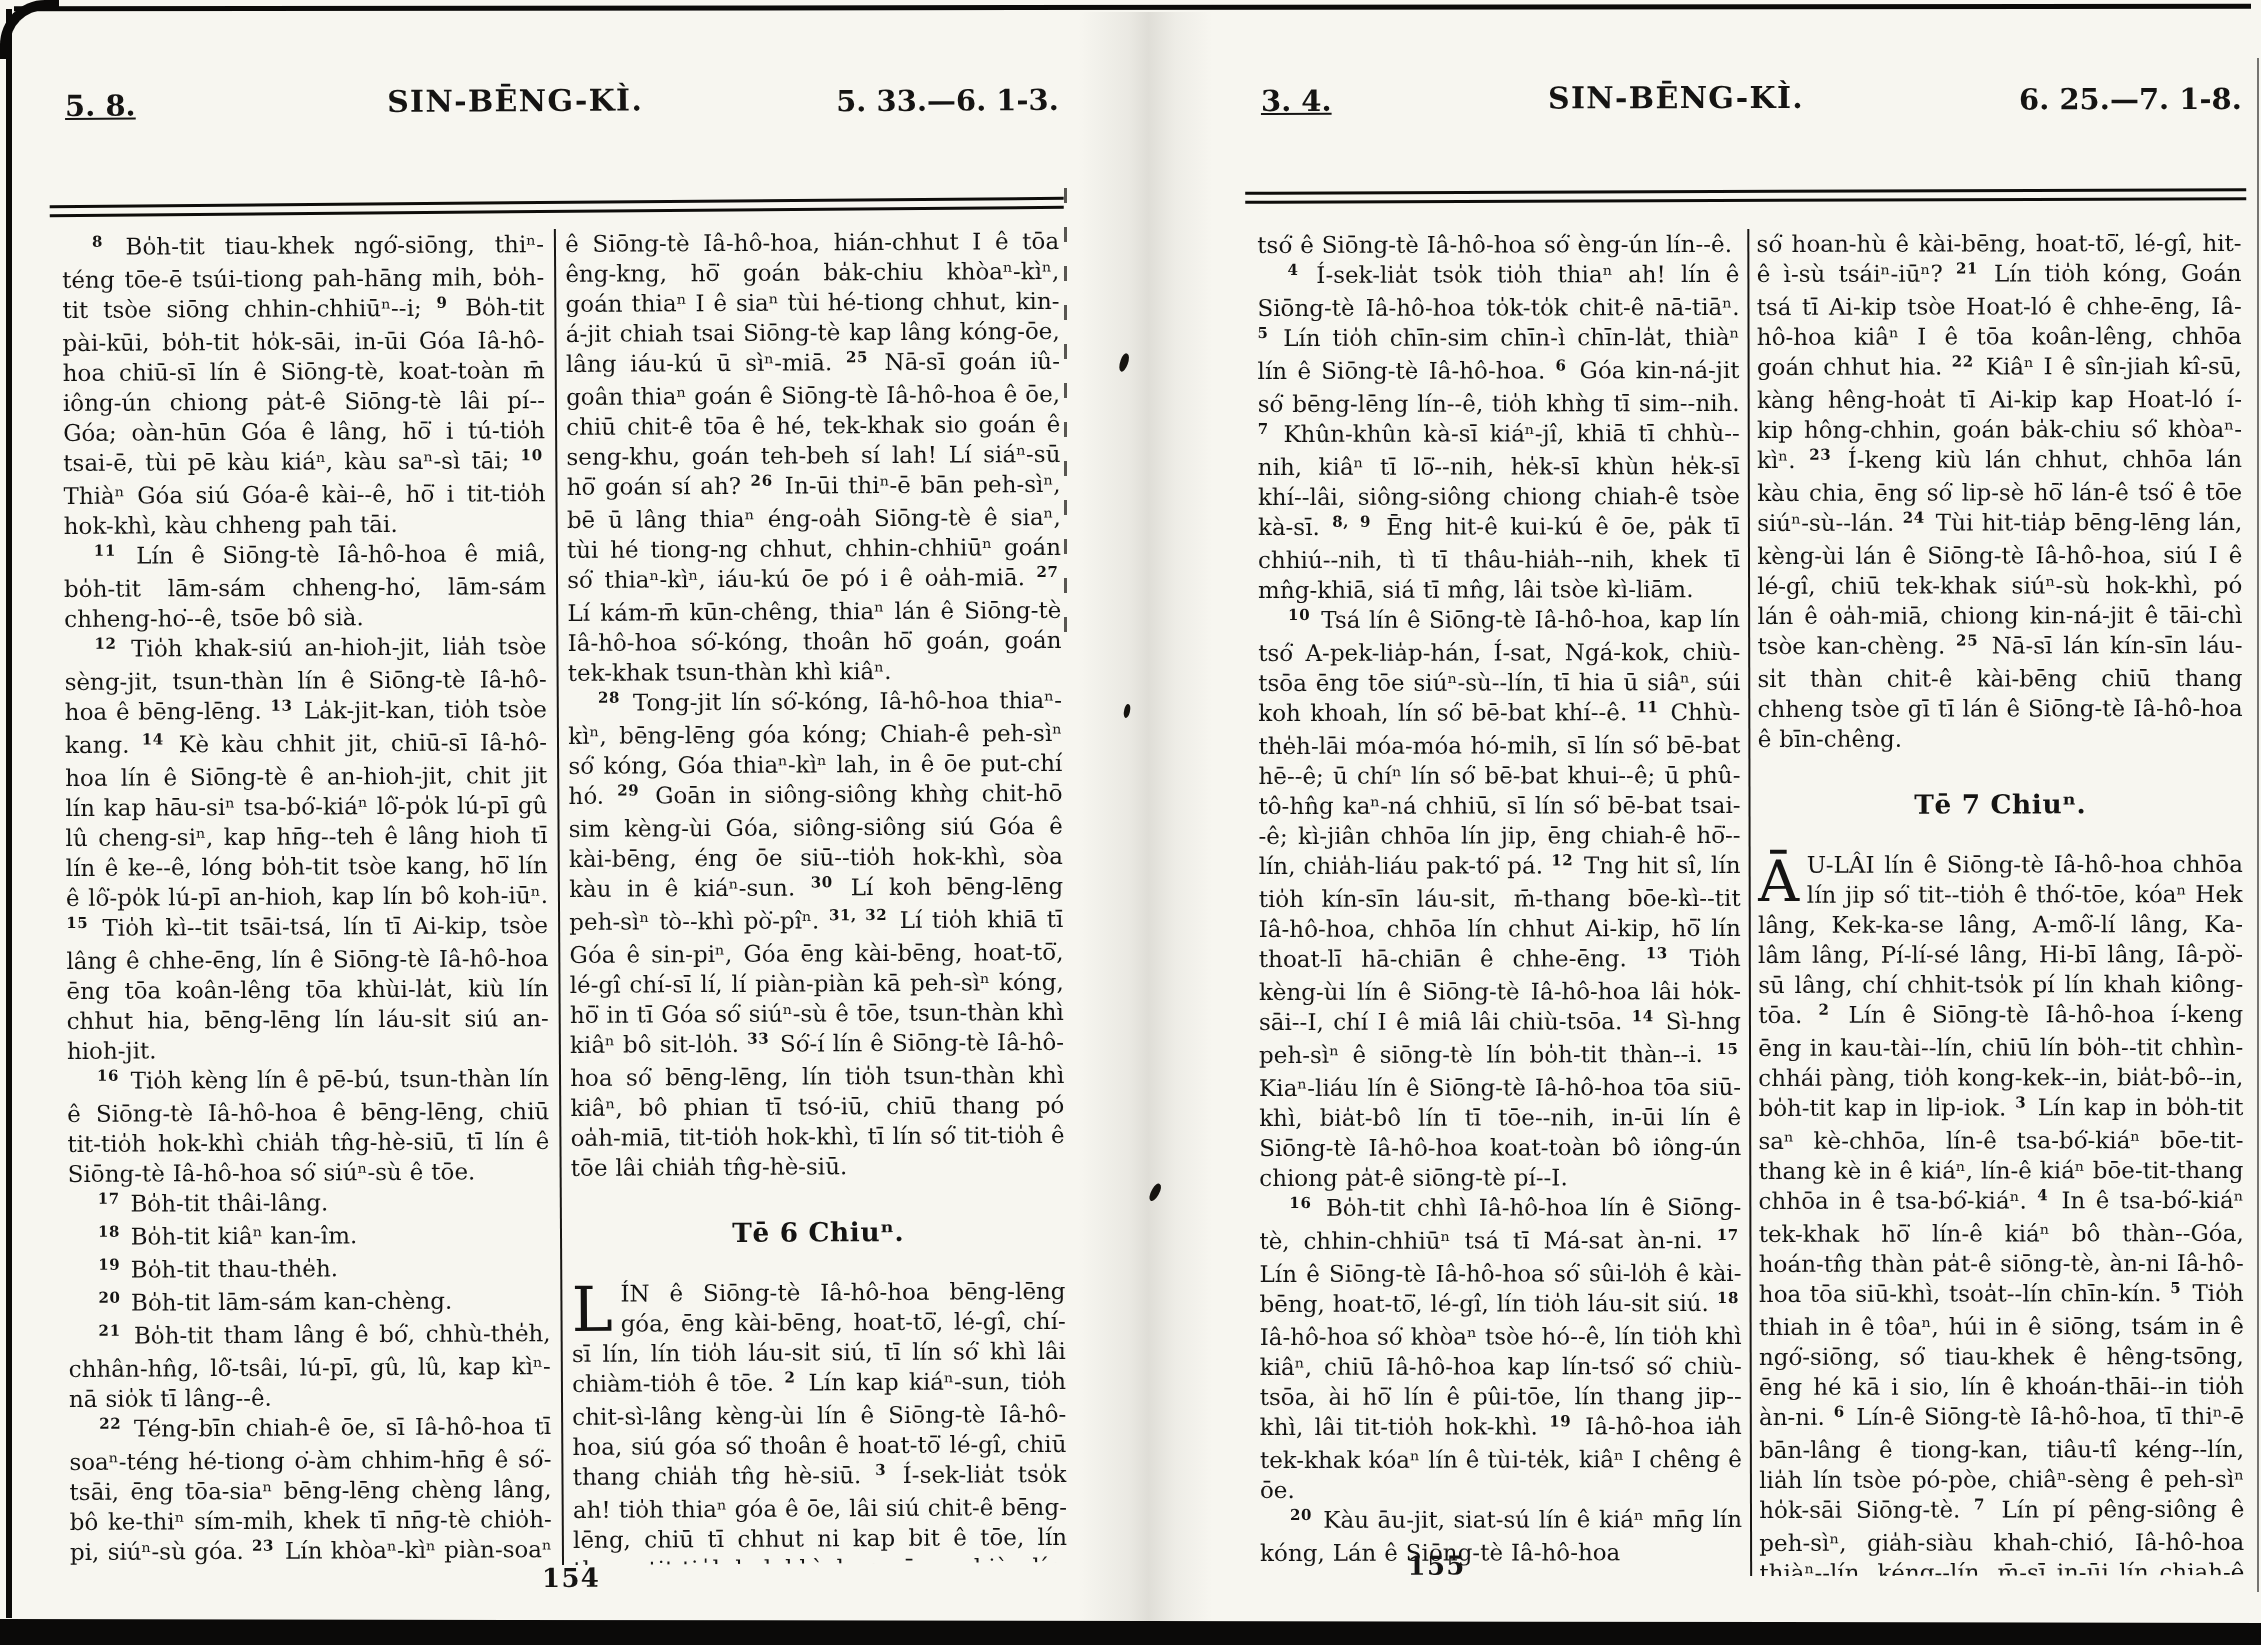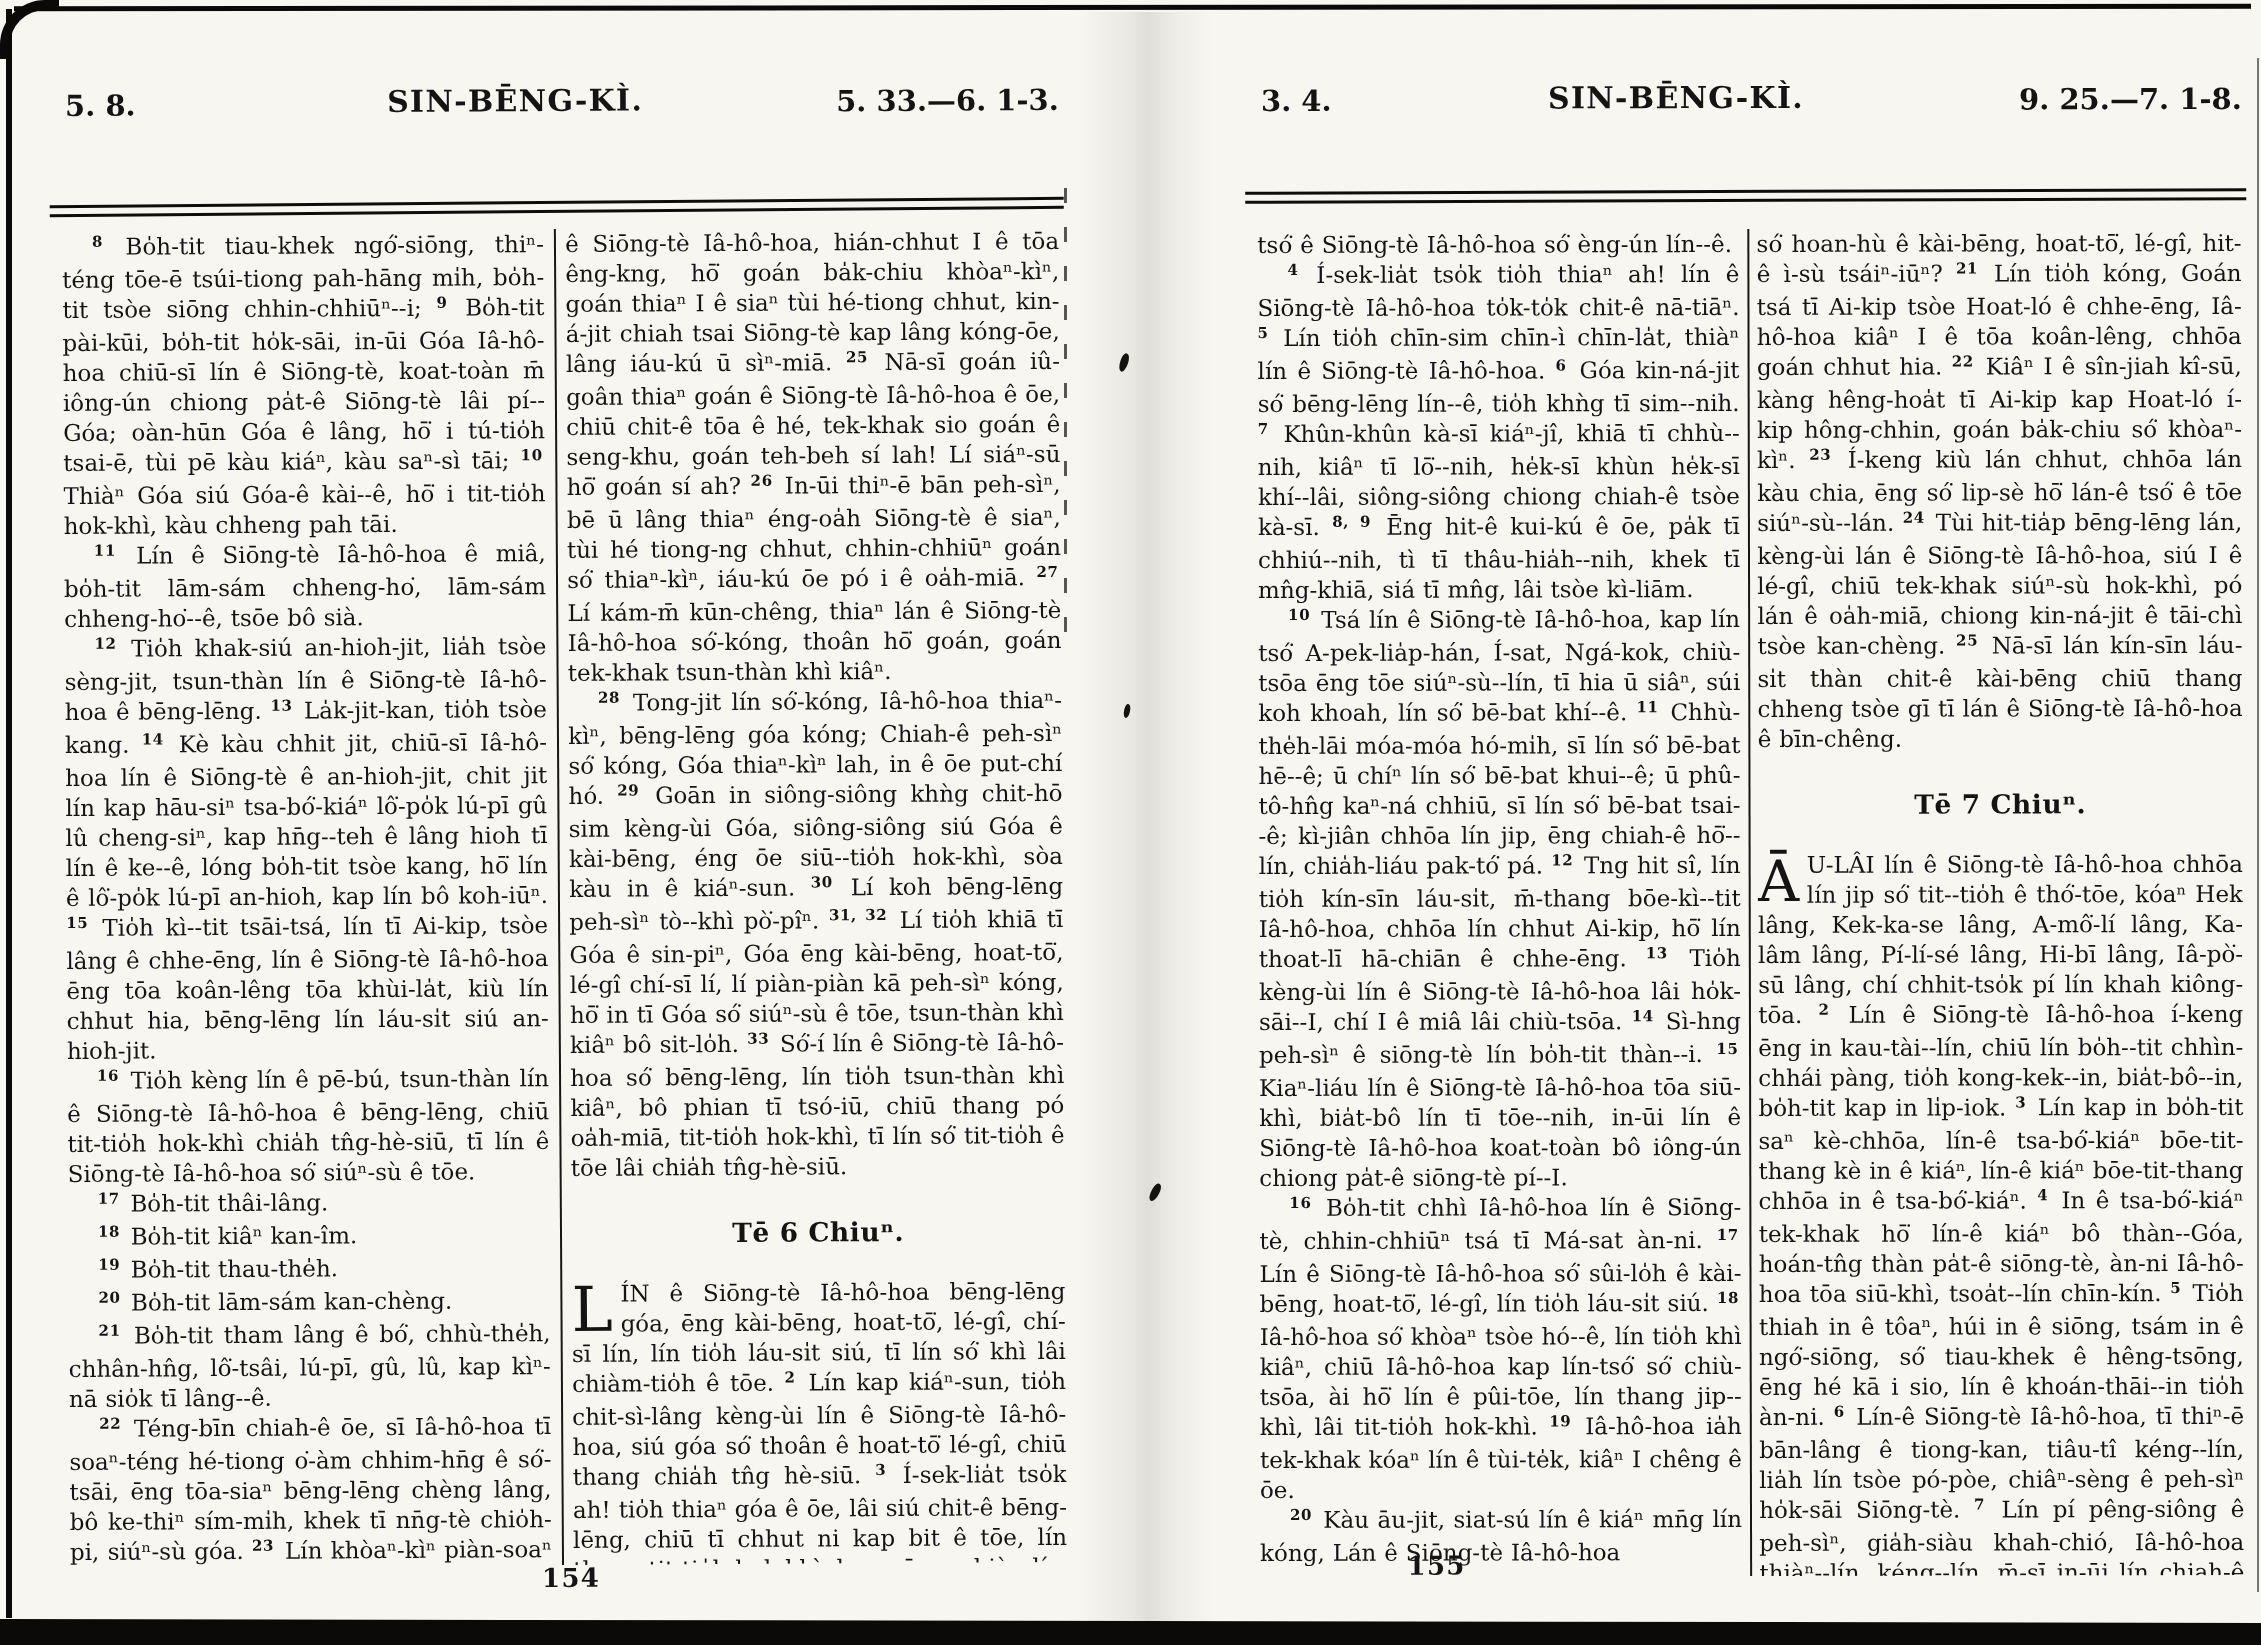--- a/index.html
+++ b/index.html
@@ -33,21 +33,21 @@
   .margin-dashes{
     position:absolute;left:1064px;top:188px;width:3.2px;height:451px;opacity:.75;
     background:repeating-linear-gradient(180deg,#23201c 0 15.5px,transparent 15.5px 39px);
   }
   
   .page{position:absolute;transform-origin:top left;}
   #page-left{left:61px;top:89px;width:999px;height:1528px;transform:rotate(-0.35deg);}
   #page-right{left:1257px;top:84px;width:986px;height:1534px;transform:rotate(-0.12deg);}
 
   .running-head{position:absolute;left:0;top:0;width:100%;height:41px;font-weight:bold;font-size:29px;}
-  .running-head .ref-left{position:absolute;left:3.9px;top:0;}
+  .running-head .ref-left{position:absolute;left:3.9px;top:0;text-decoration:underline;}
   .running-head .ref-right{position:absolute;right:1.3px;top:0;}
   .running-head .head-title{position:absolute;top:-2.6px;letter-spacing:1.3px;font-size:30px;}
   #page-left .head-title{left:326px;}
   #page-right .head-title{left:291px;}
 
   .double-rule{position:absolute;left:-11.6px;right:-3.9px;height:5.8px;
     border-top:3.9px solid #0e0d0b;border-bottom:3.2px solid #0e0d0b;}
   #page-left .double-rule{top:115px;transform:rotate(-0.12deg);}
   #page-right .double-rule{top:107px;transform:rotate(-0.08deg);}
 
@@ -114,21 +114,21 @@
         <p class="para noindent"><span class="dropcap">L</span><span>ÍN</span> ê Siōng-tè Iâ-hô-hoa bēng-lēng góa, ēng kài-bēng, hoat-tō͘, lé-gî, chí-sī lín, lín tio̍h láu-si̍t siú, tī lín só͘ khì lâi chiàm-tio̍h ê tōe. <sup class="verse-num">2</sup> Lín kap kiáⁿ-sun, tio̍h chit-sì-lâng kèng-ùi lín ê Siōng-tè Iâ-hô-hoa, siú góa só͘ thoân ê hoat-tō͘ lé-gî, chiū thang chia̍h tn̂g hè-siū. <sup class="verse-num">3</sup> Í-sek-lia̍t tso̍k ah! tio̍h thiaⁿ góa ê ōe, lâi siú chit-ê bēng-lēng, chiū tī chhut ni kap bit ê tōe, lín thang tit-tio̍h hok-khì, heng-ōng, chiàu lín</p>
       </div>
   </div>
   <div class="page-num">154</div>
 </section>
 
 <section class="page" id="page-right">
   <div class="running-head">
     <span class="ref-left">3. 4.</span>
     <span class="head-title">SIN-BĒNG-KÌ.</span>
-    <span class="ref-right">9. 25.—7. 1-8.</span>
+    <span class="ref-right">6. 25.—7. 1-8.</span>
   </div>
   <div class="double-rule"></div>
   <div class="cols">
     <div class="col col-a">
         <p class="para noindent">tsó͘ ê Siōng-tè Iâ-hô-hoa só͘ èng-ún lín--ê.</p>
         <p class="para"><sup class="verse-num">4</sup> Í-sek-lia̍t tso̍k tio̍h thiaⁿ ah! lín ê Siōng-tè Iâ-hô-hoa to̍k-to̍k chit-ê nā-tiāⁿ. <sup class="verse-num">5</sup> Lín tio̍h chīn-sim chīn-ì chīn-la̍t, thiàⁿ lín ê Siōng-tè Iâ-hô-hoa. <sup class="verse-num">6</sup> Góa kin-ná-jit só͘ bēng-lēng lín--ê, tio̍h khǹg tī sim--nih. <sup class="verse-num">7</sup> Khûn-khûn kà-sī kiáⁿ-jî, khiā tī chhù--nih, kiâⁿ tī lō͘--nih, he̍k-sī khùn he̍k-sī khí--lâi, siông-siông chiong chiah-ê tsòe kà-sī. <sup class="verse-num">8, 9</sup> Ēng hit-ê kui-kú ê ōe, pa̍k tī chhiú--nih, tì tī thâu-hia̍h--nih, khek tī mn̂g-khiā, siá tī mn̂g, lâi tsòe kì-liām.</p>
         <p class="para"><sup class="verse-num">10</sup> Tsá lín ê Siōng-tè Iâ-hô-hoa, kap lín tsó͘ A-pek-lia̍p-hán, Í-sat, Ngá-kok, chiù-tsōa ēng tōe siúⁿ-sù--lín, tī hia ū siâⁿ, súi koh khoah, lín só͘ bē-bat khí--ê. <sup class="verse-num">11</sup> Chhù-the̍h-lāi móa-móa hó-mi̍h, sī lín só͘ bē-bat hē--ê; ū chíⁿ lín só͘ bē-bat khui--ê; ū phû-tô-hn̂g kaⁿ-ná chhiū, sī lín só͘ bē-bat tsai--ê; kì-jiân chhōa lín jip, ēng chiah-ê hō͘--lín, chia̍h-liáu pak-tó͘ pá. <sup class="verse-num">12</sup> Tng hit sî, lín tio̍h kín-sīn láu-si̍t, m̄-thang bōe-kì--tit Iâ-hô-hoa, chhōa lín chhut Ai-kip, hō͘ lín thoat-lī hā-chiān ê chhe-ēng. <sup class="verse-num">13</sup> Tio̍h kèng-ùi lín ê Siōng-tè Iâ-hô-hoa lâi ho̍k-sāi--I, chí I ê miâ lâi chiù-tsōa. <sup class="verse-num">14</sup> Sì-hng peh-sìⁿ ê siōng-tè lín bo̍h-tit thàn--i. <sup class="verse-num">15</sup> Kiaⁿ-liáu lín ê Siōng-tè Iâ-hô-hoa tōa siū-khì, bia̍t-bô lín tī tōe--nih, in-ūi lín ê Siōng-tè Iâ-hô-hoa koat-toàn bô iông-ún chiong pa̍t-ê siōng-tè pí--I.</p>
         <p class="para"><sup class="verse-num">16</sup> Bo̍h-tit chhì Iâ-hô-hoa lín ê Siōng-tè, chhin-chhiūⁿ tsá tī Má-sat àn-ni. <sup class="verse-num">17</sup> Lín ê Siōng-tè Iâ-hô-hoa só͘ sûi-lo̍h ê kài-bēng, hoat-tō͘, lé-gî, lín tio̍h láu-si̍t siú. <sup class="verse-num">18</sup> Iâ-hô-hoa só͘ khòaⁿ tsòe hó--ê, lín tio̍h khì kiâⁿ, chiū Iâ-hô-hoa kap lín-tsó͘ só͘ chiù-tsōa, ài hō͘ lín ê pûi-tōe, lín thang jip--khì, lâi tit-tio̍h hok-khì. <sup class="verse-num">19</sup> Iâ-hô-hoa ia̍h tek-khak kóaⁿ lín ê tùi-te̍k, kiâⁿ I chêng ê ōe.</p>
         <p class="para"><sup class="verse-num">20</sup> Kàu āu-jit, siat-sú lín ê kiáⁿ mn̄g lín kóng, Lán ê Siōng-tè Iâ-hô-hoa</p>
       </div>

